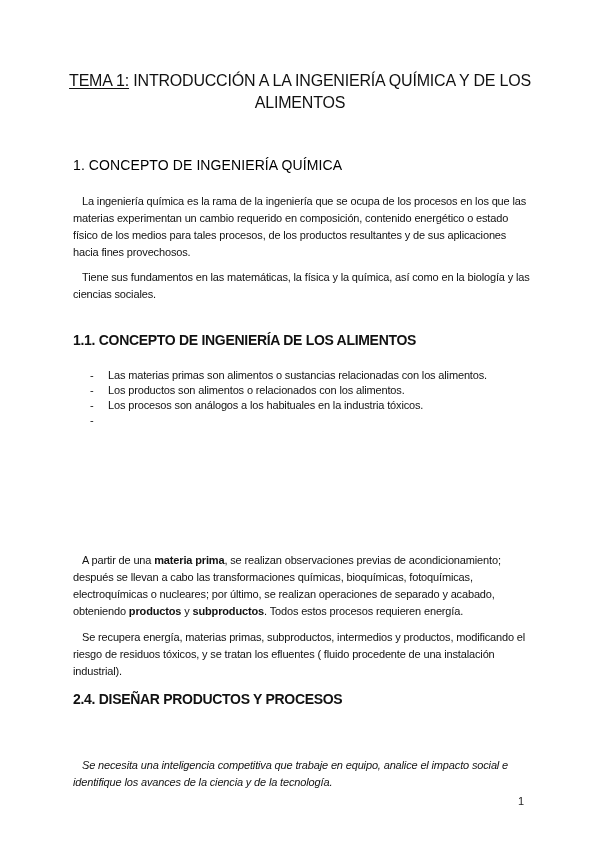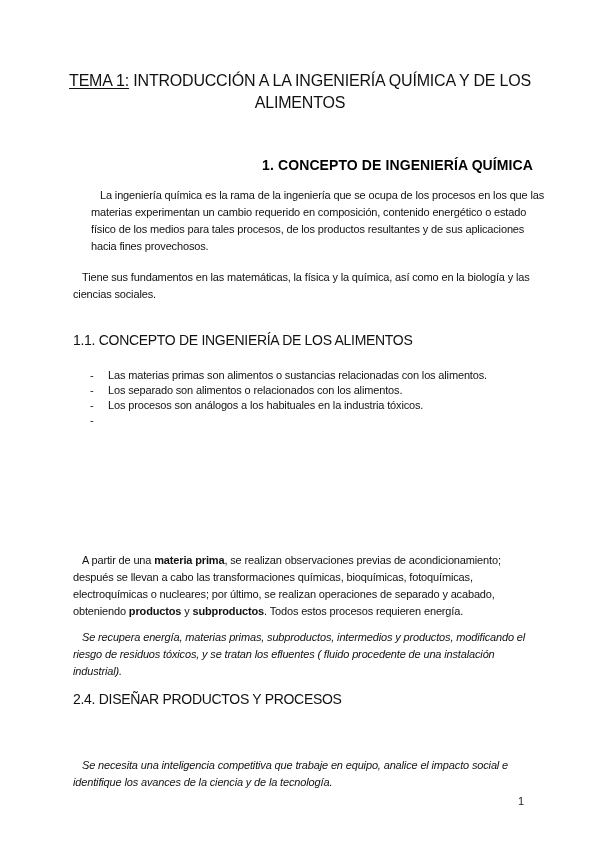--- a/index.html
+++ b/index.html
@@ -36,32 +36,31 @@
     .title .title-prefix {
       text-decoration: underline;
       text-underline-offset: 2px;
     }
     .h1 {
       position: absolute;
       left: 73px;
       width: 460px;
       font-size: 14px;
       line-height: 21px;
-      font-weight: bold;
+      font-weight: normal;
       color: #000;
       letter-spacing: 0.1px;
-      text-align: right;
     }
     .h2 {
       position: absolute;
       left: 73px;
       width: 460px;
       font-size: 14px;
       line-height: 20px;
-      font-weight: normal;
+      font-weight: bold;
       color: #111;
       letter-spacing: -0.3px;
     }
     .para {
       position: absolute;
       left: 73px;
       width: 460px;
       font-size: 11px;
       line-height: 17px;
       color: #111;
@@ -103,38 +102,38 @@
   </style>
 </head>
 <body>
 
 <div class="page">
 
   <div class="title"><span class="title-prefix">TEMA 1:</span><span> INTRODUCCIÓN A LA INGENIERÍA QUÍMICA Y DE LOS ALIMENTOS</span></div>
 
   <div class="h1" style="top:155px;">1. CONCEPTO DE INGENIERÍA QUÍMICA</div>
 
-  <div class="para" style="top:187px;margin-left:18px;"><span class="indent"></span><span>La ingeniería química es la rama de la ingeniería que se ocupa de los procesos en los que las materias experimentan un cambio requerido en composición, contenido energético o estado físico de los medios para tales procesos, de los productos resultantes y de sus aplicaciones hacia fines provechosos.</span></div>
+  <div class="para" style="top:193px;"><span class="indent"></span><span>La ingeniería química es la rama de la ingeniería que se ocupa de los procesos en los que las materias experimentan un cambio requerido en composición, contenido energético o estado físico de los medios para tales procesos, de los productos resultantes y de sus aplicaciones hacia fines provechosos.</span></div>
 
   <div class="para" style="top:269px;"><span class="indent"></span><span>Tiene sus fundamentos en las matemáticas, la física y la química, así como en la biología y las ciencias sociales.</span></div>
 
   <div class="h2" style="top:330px;">1.1. CONCEPTO DE INGENIERÍA DE LOS ALIMENTOS</div>
 
   <ul class="bullets">
     <li><span class="dash">-</span><span>Las materias primas son alimentos o sustancias relacionadas con los alimentos.</span></li>
-    <li><span class="dash">-</span><span>Los separado son alimentos o relacionados con los alimentos.</span></li>
+    <li><span class="dash">-</span><span>Los productos son alimentos o relacionados con los alimentos.</span></li>
     <li><span class="dash">-</span><span>Los procesos son análogos a los habituales en la industria tóxicos.</span></li>
     <li><span class="dash">-</span></li>
   </ul>
 
 
 
   <div class="para" style="top:552px;"><span class="indent"></span><span>A partir de una </span><b>materia prima</b><span>, se realizan observaciones previas de acondicionamiento; después se llevan a cabo las transformaciones químicas, bioquímicas, fotoquímicas, electroquímicas o nucleares; por último, se realizan operaciones de separado y acabado, obteniendo </span><b>productos</b><span> y </span><b>subproductos</b><span>. Todos estos procesos requieren energía.</span></div>
 
-  <div class="para" style="top:629px;font-style:italic;"><span class="indent"></span><span>Se recupera energía, materias primas, subproductos, intermedios y productos, modificando el riesgo de residuos tóxicos, y se tratan los efluentes ( fluido procedente de una instalación industrial).</span></div>
+  <div class="para" style="top:629px;"><span class="indent"></span><span>Se recupera energía, materias primas, subproductos, intermedios y productos, modificando el riesgo de residuos tóxicos, y se tratan los efluentes ( fluido procedente de una instalación industrial).</span></div>
 
   <div class="h2" style="top:689px;">2.4. DISEÑAR PRODUCTOS Y PROCESOS</div>
 
   <div class="para" style="top:757px;font-style:italic;"><span class="indent"></span><span>Se necesita una inteligencia competitiva que trabaje en equipo, analice el impacto social e identifique los avances de la ciencia y de la tecnología.</span></div>
 
   <div class="page-number">1</div>
 
 </div>
 
 </body></html>

